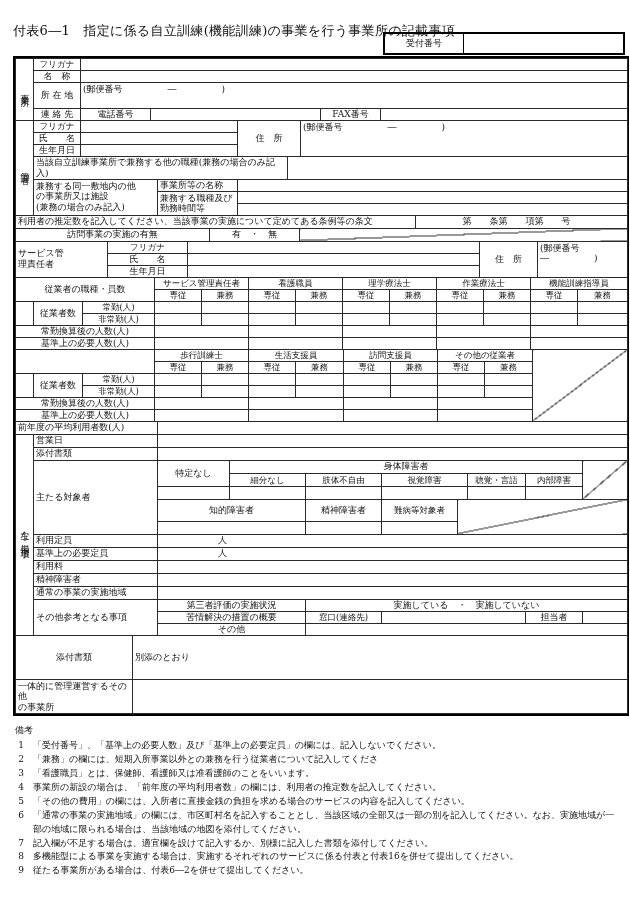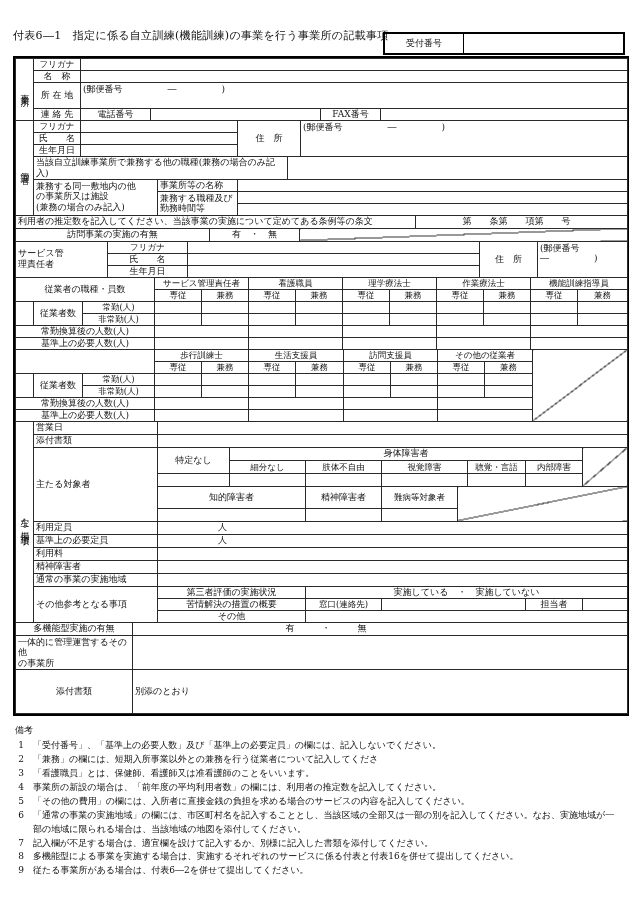--- a/index.html
+++ b/index.html
@@ -1,20 +1,20 @@
 <!DOCTYPE html>
 <html><head>
 <meta charset="utf-8">
 <style>
   html,body{margin:0;padding:0;background:#fff;}
   body{width:630px;height:902px;overflow:hidden;color:#111;
        font-family:"DejaVu Serif","Liberation Serif",serif;font-size:9px;}
   .page{position:relative;width:630px;height:902px;}
   .hdr{position:relative;width:612px;margin:20px 0 2px 13px;height:34px;}
-  .title{position:absolute;left:0;top:8px;font-size:11px;letter-spacing:.3px;}
+  .title{position:absolute;left:0;top:2px;font-size:13px;letter-spacing:.3px;}
   .receipt{position:absolute;right:0;top:12px;width:238px;height:19px;border:2px solid #000;display:flex;}
   .receipt .rl{width:78px;border-right:1px solid #000;display:flex;align-items:center;justify-content:center;}
   .receipt .rv{flex:1;}
   .sheet{width:612px;margin-left:13px;border:2px solid #000;}
   table{border-collapse:collapse;table-layout:fixed;width:612px;margin-top:-1px;}
   table:first-child{margin-top:0;}
   td{border:1px solid #2a2a2a;padding:0 2px;height:11px;line-height:1.2;
      font-size:9px;vertical-align:middle;overflow:hidden;}
   .c{text-align:center;}
   .l{text-align:left;}
@@ -345,20 +345,32 @@
       <tr style="height:12px">
         <td colspan="3" class="c">基準上の必要人数(人)</td>
         <td colspan="2"></td>
             <td colspan="2"></td>
             <td colspan="2"></td>
             <td colspan="2"></td>
       </tr>
     </tbody>
       </table>
 
+    <table>
+      <colgroup>
+          <col style="width:142px">
+          <col style="width:470px">
+        </colgroup>
+      <tbody>
+          <tr style="height:13px">
+        <td class="l">前年度の平均利用者数(人)</td>
+        <td></td>
+      </tr>
+    </tbody>
+      </table>
 
     <table>
       <colgroup>
           <col style="width:18px">
           <col style="width:124px">
           <col style="width:72px">
           <col style="width:76px">
           <col style="width:76px">
           <col style="width:76px">
           <col style="width:10px">
@@ -443,60 +455,48 @@
         <td></td>
       </tr>
       <tr style="height:12px">
         <td colspan="2" class="c">その他</td>
         <td colspan="6"></td>
       </tr>
     </tbody>
       </table>
 
 
+
     <table>
       <colgroup>
           <col style="width:117px">
           <col style="width:495px">
         </colgroup>
       <tbody>
-          <tr style="height:13px">
-        <td class="c">多機能型実施の有無</td>
-        <td class="c shiftL">有　　　・　　　無</td>
+          <tr style="height:44px">
+        <td class="c">添付書類</td>
+        <td class="l">別添のとおり</td>
       </tr>
     </tbody>
       </table>
 
     <table>
       <colgroup>
           <col style="width:117px">
           <col style="width:495px">
         </colgroup>
       <tbody>
           <tr style="height:25px">
         <td class="l pre top">一体的に管理運営するその他
 の事業所</td>
         <td></td>
       </tr>
     </tbody>
       </table>
 
-    <table>
-      <colgroup>
-          <col style="width:117px">
-          <col style="width:495px">
-        </colgroup>
-      <tbody>
-          <tr style="height:44px">
-        <td class="c">添付書類</td>
-        <td class="l">別添のとおり</td>
-      </tr>
-    </tbody>
-      </table>
-
   </div>
 
   <div class="notes">
     <div class="notes-title">備考</div>
     <div class="note">
         <span class="no">1</span>
         <span class="txt">「受付番号」、「基準上の必要人数」及び「基準上の必要定員」の欄には、記入しないでください。</span>
       </div>
     <div class="note">
         <span class="no">2</span>

